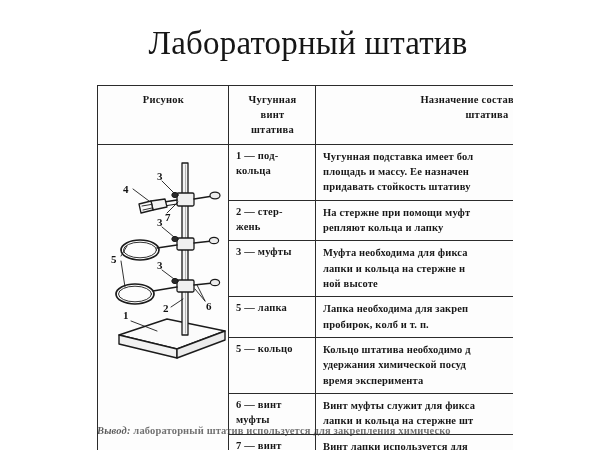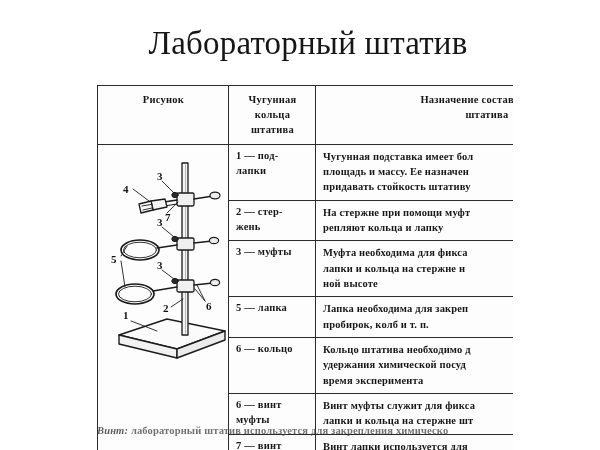--- a/index.html
+++ b/index.html
@@ -129,21 +129,21 @@
       <col class="col-pic">
         <col class="col-parts">
         <col class="col-desc">
     </colgroup>
 
     <thead>
       <tr>
         <th>Рисунок</th>
         <th>
           <div>Чугунная</div>
-          <div>кольца</div>
+          <div>винт</div>
           <div>штатива</div>
         </th>
         <th>
           <div>Назначение составных час</div>
           <div>штатива</div>
         </th>
       </tr>
     </thead>
 
     <tbody>
@@ -228,21 +228,21 @@
                 <text x="101" y="161">6</text>
                 <text x="58" y="163">2</text>
                 <text x="18" y="170">1</text>
               </g>
             </svg>
           </div>
         </td>
 
         <td class="cell-parts">
           <div>1 — под-</div>
-          <div>лапки</div>
+          <div>кольца</div>
         </td>
         <td class="cell-desc">
           <div>Чугунная подставка имеет бол</div>
           <div>площадь и массу. Ее назначен</div>
           <div>придавать стойкость штативу</div>
         </td>
       </tr>
 
       <tr>
         <td class="cell-parts">
@@ -271,21 +271,21 @@
           <div>5 — лапка</div>
         </td>
         <td class="cell-desc">
           <div>Лапка необходима для закреп</div>
           <div>пробирок, колб и т. п.</div>
         </td>
       </tr>
 
       <tr>
         <td class="cell-parts">
-          <div>6 — кольцо</div>
+          <div>5 — кольцо</div>
         </td>
         <td class="cell-desc">
           <div>Кольцо штатива необходимо д</div>
           <div>удержания химической посуд</div>
           <div>время эксперимента</div>
         </td>
       </tr>
 
       <tr>
         <td class="cell-parts">
@@ -306,17 +306,17 @@
         <td class="cell-desc">
           <div>Винт лапки используется для</div>
 
         </td>
       </tr>
 
     </tbody>
   </table>
 
   <div class="conclusion">
-    <span class="lead">Винт:</span>
+    <span class="lead">Вывод:</span>
     <span>лабораторный штатив используется для закрепления химическо</span>
   </div>
 
 </div>
 
 </body></html>

